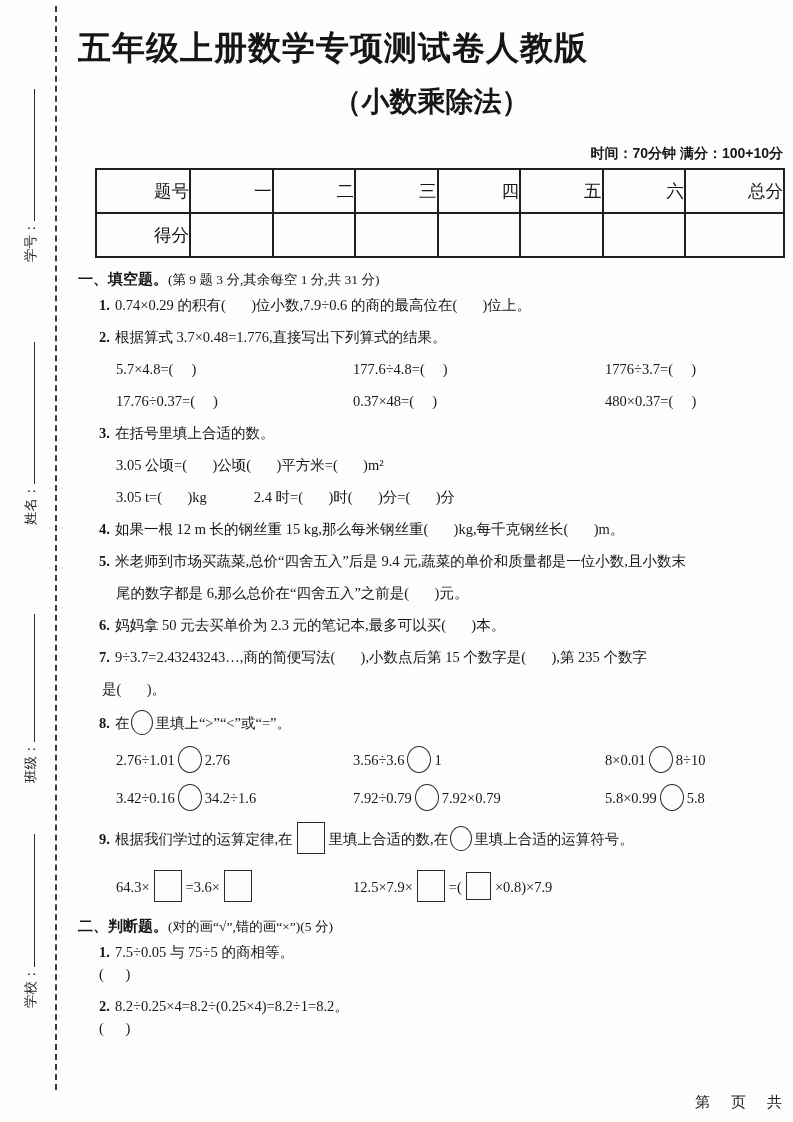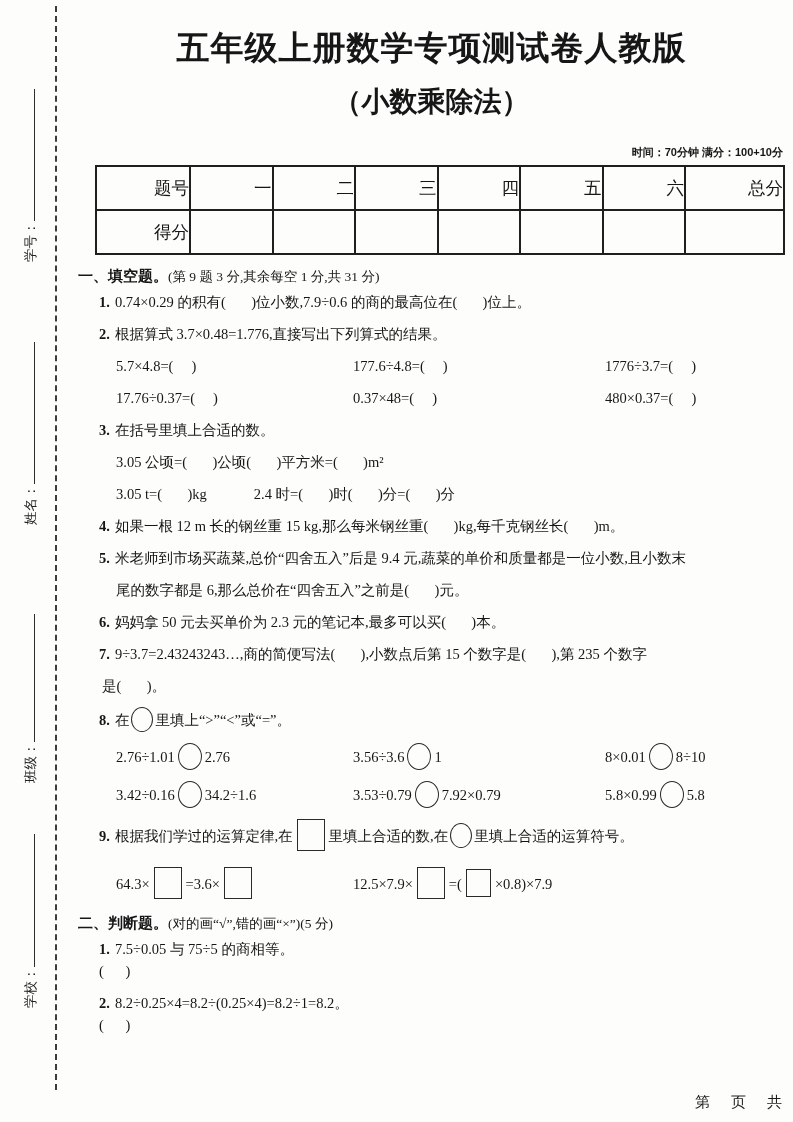--- a/index.html
+++ b/index.html
@@ -29,33 +29,33 @@
     border-bottom: 1.7px solid #2d2d2d; vertical-align: baseline;
   }
   .sf1 { top: 262px; } .sf1 .write-line { width: 132px; }
   .sf2 { top: 525px; } .sf2 .write-line { width: 142px; }
   .sf3 { top: 783px; } .sf3 .write-line { width: 128px; }
   .sf4 { top: 1008px; } .sf4 .write-line { width: 133px; }
 
   
   .content { position: absolute; left: 78px; top: 26px; width: 707px; }
   .title {
-    margin: 0 0 12px; text-align: center;
+    margin: 0 0 12px; 
     font-family: "Liberation Sans", "DejaVu Sans", sans-serif;
     font-weight: bold; font-size: 33px; letter-spacing: 1px;
   }
   .subtitle {
     margin: 0 0 24px; text-align: center;
     font-family: Liberation Serif, serif;
     font-weight: bold; font-size: 28px;
   }
   .meta {
     margin: 0 2px 5px 0; text-align: right;
     font-family: "Liberation Sans", "DejaVu Sans", sans-serif;
-    font-weight: bold; font-size: 11px;
+    font-weight: bold; font-size: 14px;
   }
 
   table.score { border-collapse: collapse; table-layout: fixed; width: 690px; margin-left: 17px; }
   table.score td {
     border: 2px solid #1f1f1f; height: 44px;
     text-align: right; font-size: 17.5px; padding: 0;
   }
   table.score .c0 { width: 94px; } table.score .c7 { width: 99px; padding-left: 24px; }
 
   .sec-head { margin: 12px 0 5px; font-size: 15px; white-space: pre-wrap; }
@@ -182,21 +182,21 @@
     <div class="line indent2">是(       )。</div>
 
     <div class="line q"><span class="qnum">8.</span><span>在</span><span class="blank-circle"></span><span>里填上“&gt;”“&lt;”或“=”。</span></div>
     <div class="line cols indent q8row">
       <span class="c1"><span>2.76÷1.01</span><span class="cmp-circle"></span><span>2.76</span></span>
       <span class="c2"><span>3.56÷3.6</span><span class="cmp-circle"></span><span>1</span></span>
       <span class="c3"><span>8×0.01</span><span class="cmp-circle"></span><span>8÷10</span></span>
     </div>
     <div class="line cols indent q8row">
       <span class="c1"><span>3.42÷0.16</span><span class="cmp-circle"></span><span>34.2÷1.6</span></span>
-      <span class="c2"><span>3.53÷0.79</span><span class="cmp-circle"></span><span>7.92×0.79</span></span>
+      <span class="c2"><span>7.92÷0.79</span><span class="cmp-circle"></span><span>7.92×0.79</span></span>
       <span class="c3"><span>5.8×0.99</span><span class="cmp-circle"></span><span>5.8</span></span>
     </div>
 
     <div class="line q q9row"><span class="qnum">9.</span><span>根据我们学过的运算定律,在</span><span class="blank-box"></span><span>里填上合适的数,在</span><span class="blank-circle"></span><span>里填上合适的运算符号。</span></div>
     <div class="line cols indent q9row">
       <span class="q9c1"><span>64.3×</span><span class="blank-box"></span><span>=3.6×</span><span class="blank-box"></span></span>
       <span><span>12.5×7.9×</span><span class="blank-box"></span><span>=(</span><span class="blank-box small"></span><span>×0.8)×7.9</span></span>
     </div>
 
     <div class="sec-head"><span class="sec-title"><span>二、</span><span>判断题。</span></span><span class="note">(对的画“√”,错的画“×”)(5 分)</span></div>

